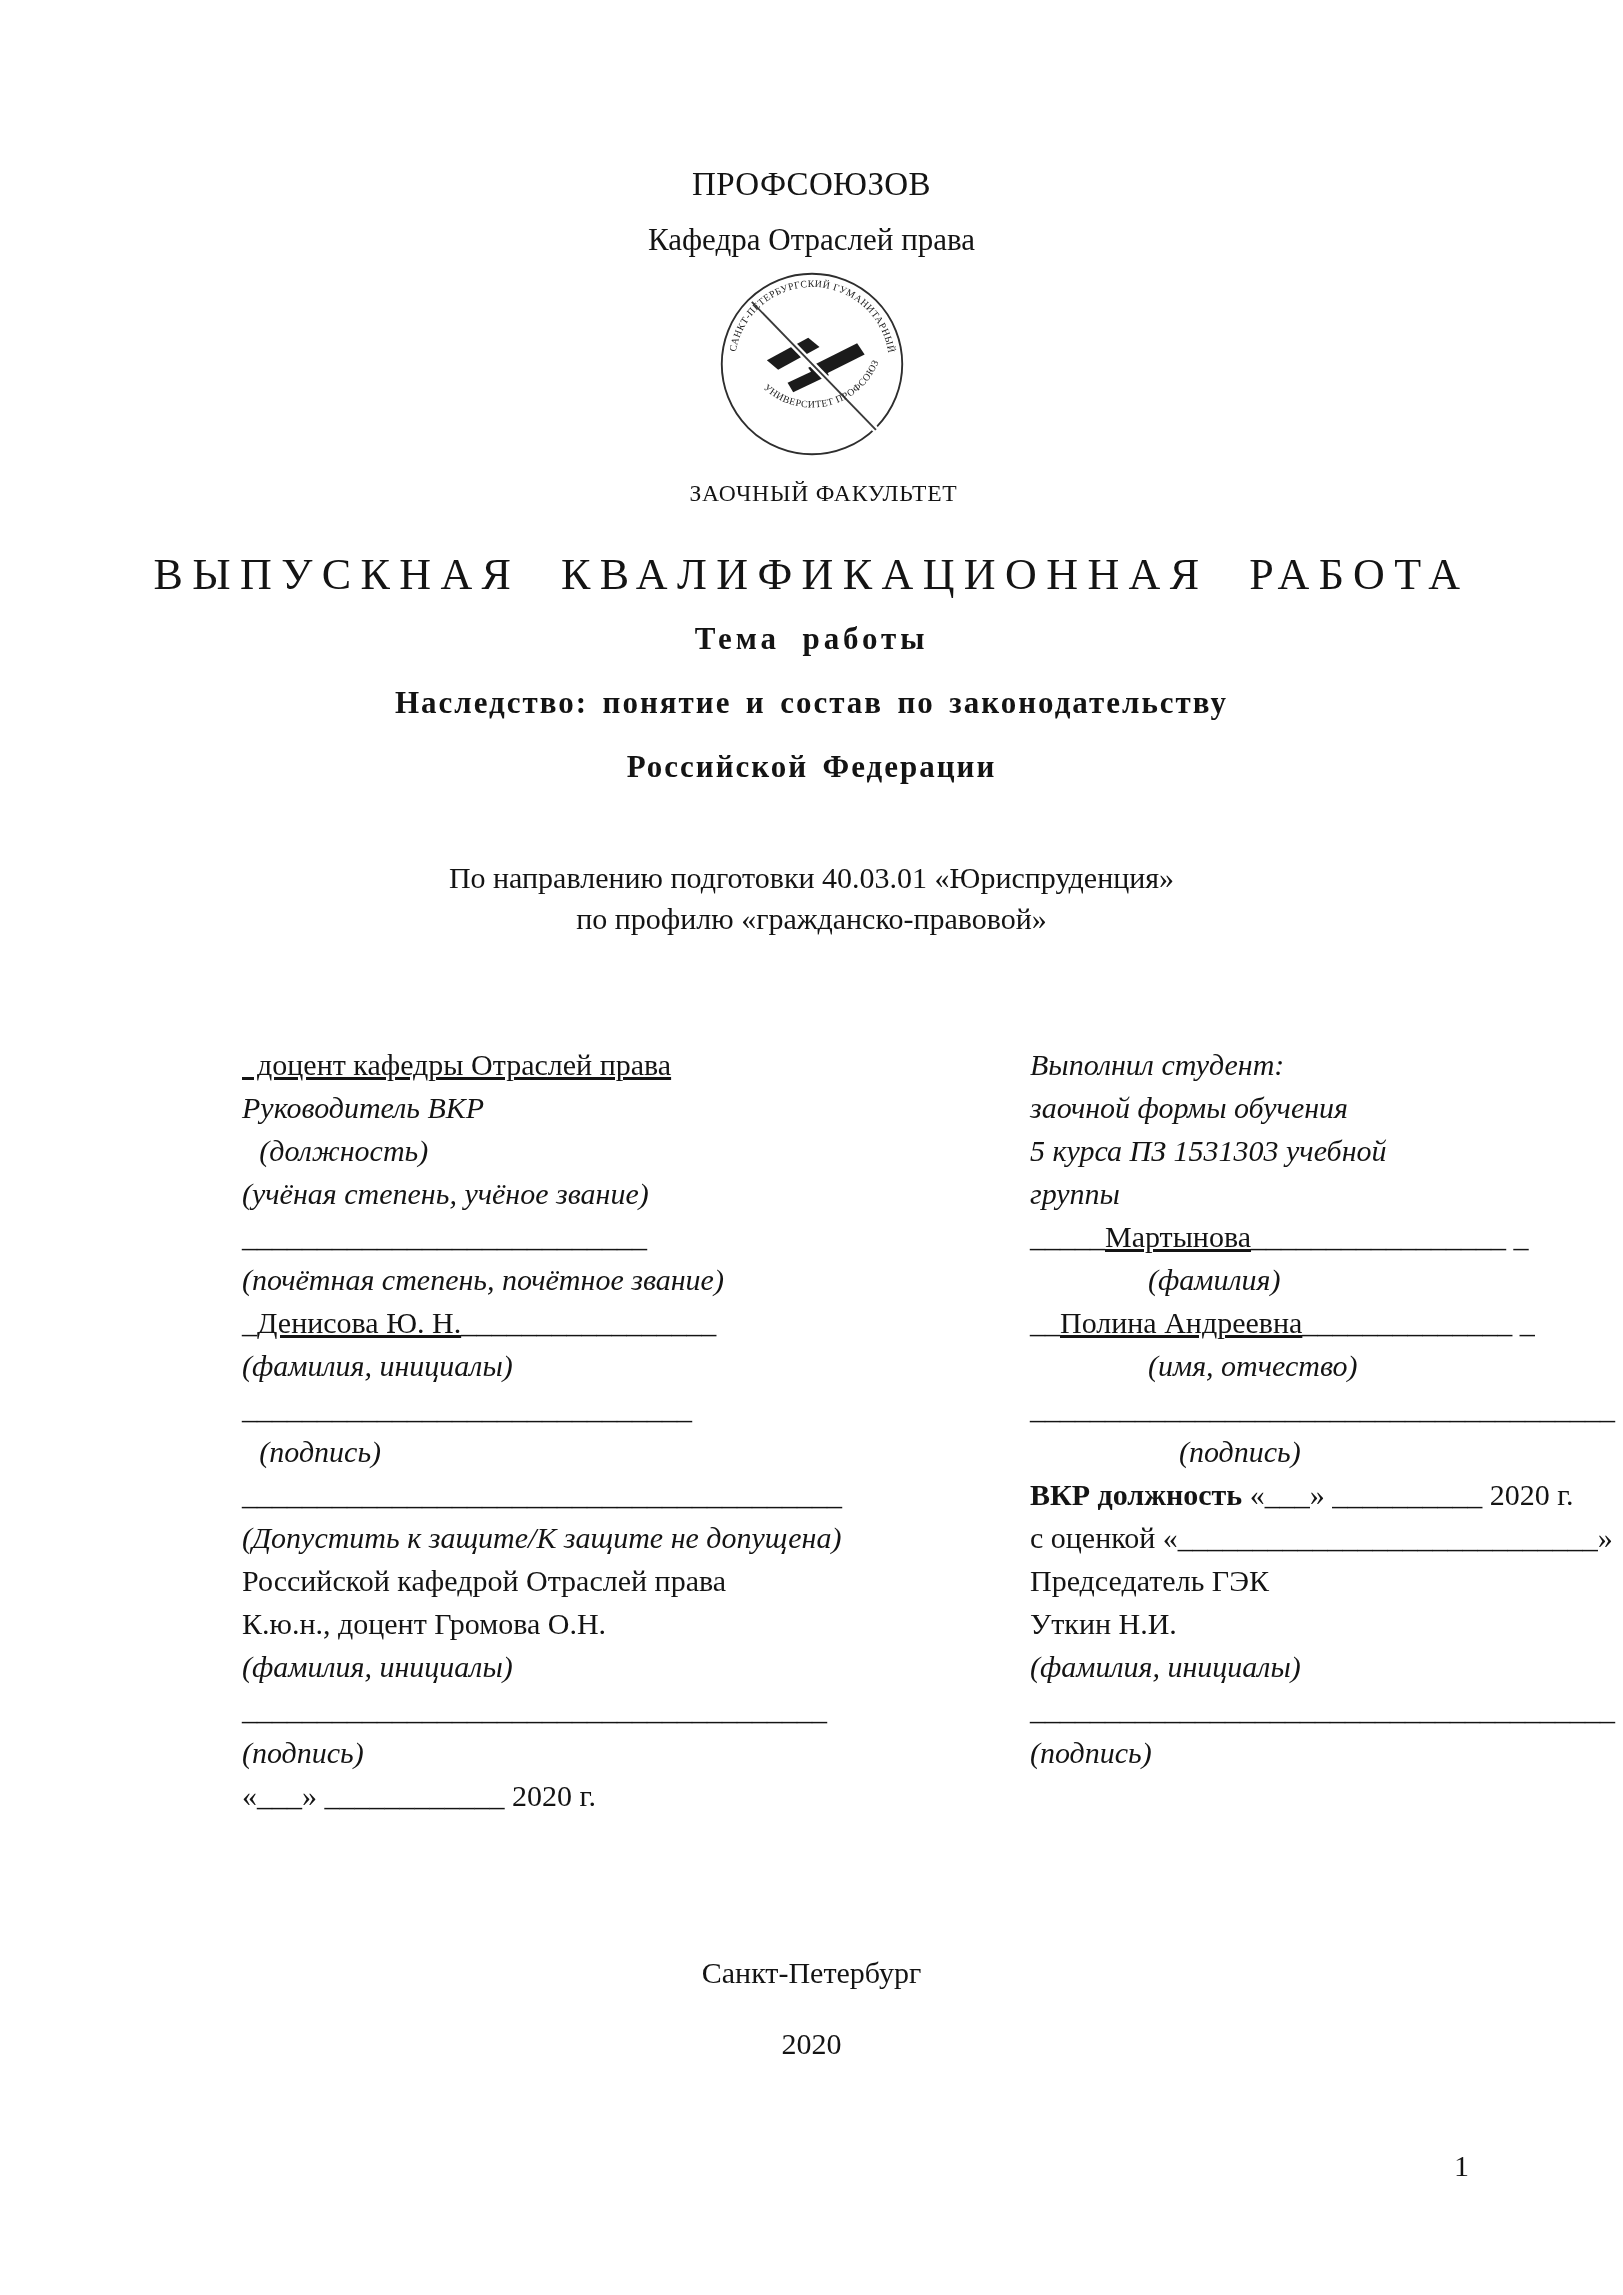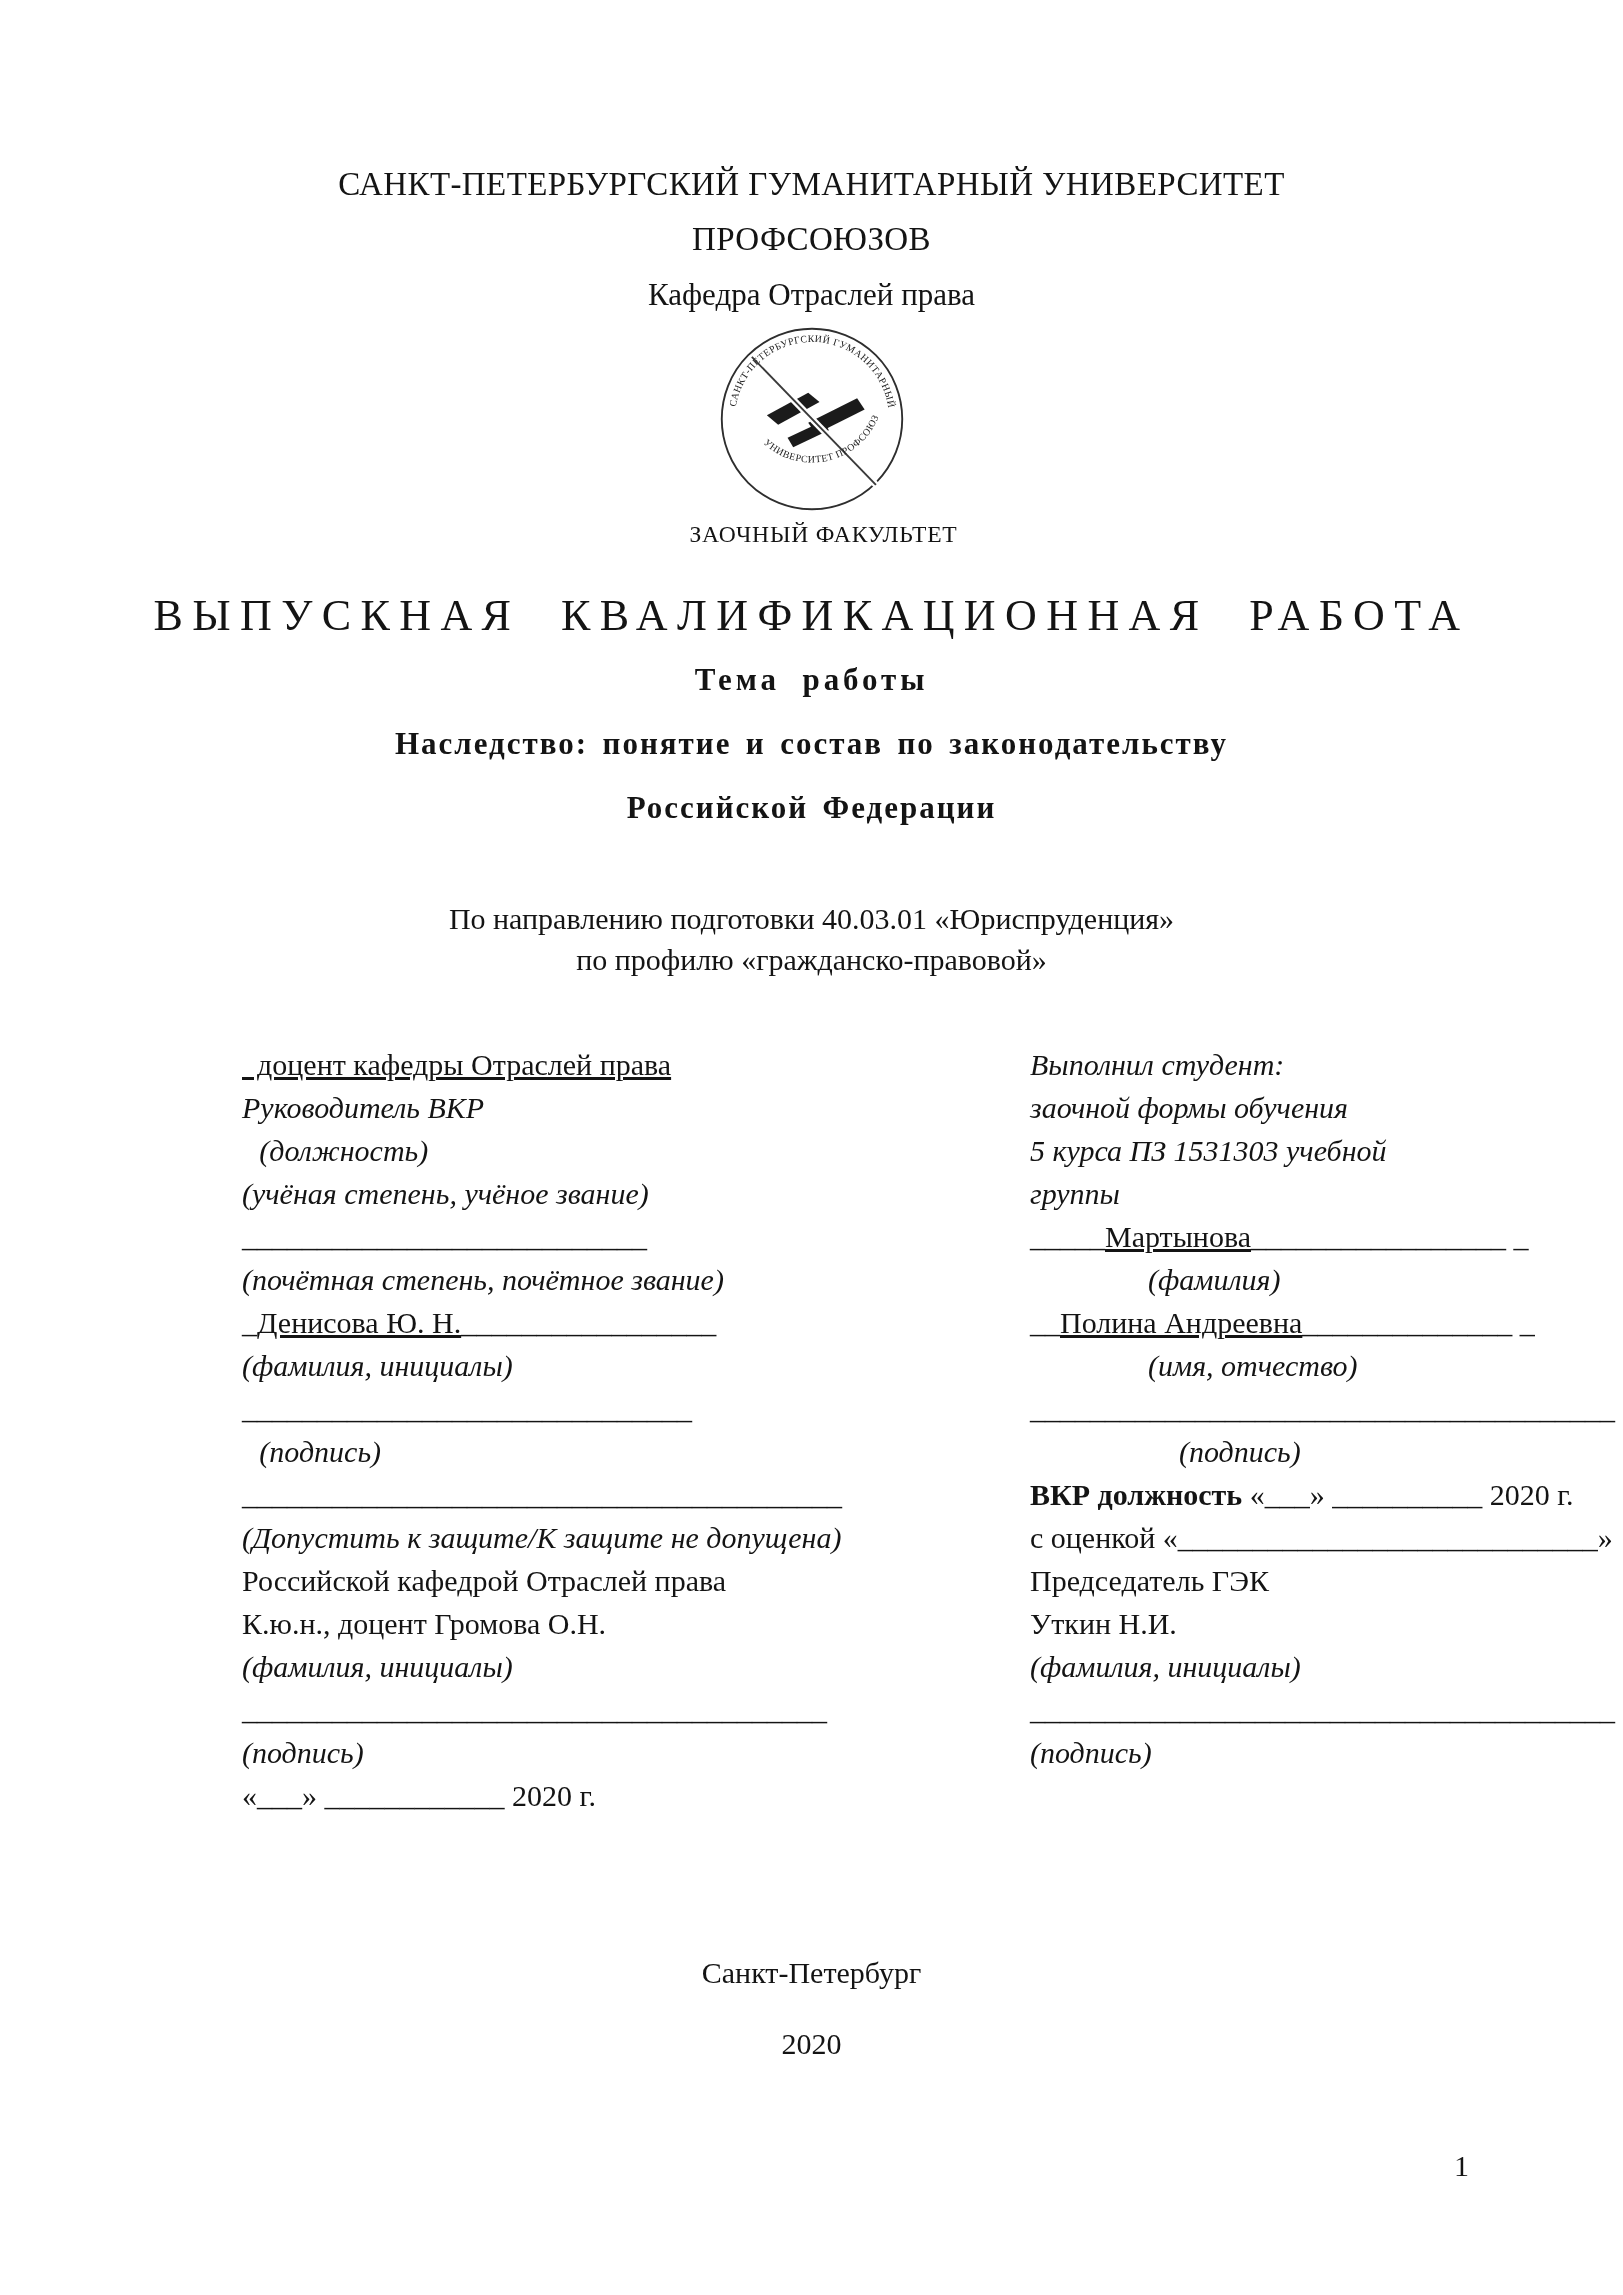--- a/index.html
+++ b/index.html
@@ -14,21 +14,21 @@
     color: #141414;
   }
   p { margin: 0; }
   .center { text-align: center; }
 
   
   .header-block { position: absolute; top: 157px; left: 0; right: 0; }
   .t-univ { font-size: 33px; line-height: 55px; letter-spacing: 0.4px; }
   .t-dept { font-size: 31px; line-height: 55px; text-align: center; }
   .logo-wrap { width: 188px; height: 188px; margin: 3.1px auto 0; }
-  .t-fac { font-size: 23.6px; line-height: 31px; margin-top: 6px; letter-spacing: 0.8px; padding-left: 24px; }
+  .t-fac { font-size: 23.6px; line-height: 31px; margin-top: 20px; letter-spacing: 0.8px; padding-left: 24px; }
   .t-work { font-size: 44px; line-height: 39px; margin-top: 46px; letter-spacing: 9.4px; word-spacing: 20.4px; }
   .t-theme-label { font-size: 31px; line-height: 39px; margin-top: 25px; font-weight: bold; letter-spacing: 3.9px; word-spacing: 11px; }
   .t-theme { font-size: 31px; line-height: 39px; margin-top: 25px; font-weight: bold; letter-spacing: 2px; word-spacing: 4.7px; }
   .t-dir { font-size: 30px; line-height: 41px; }
   .dir-block { margin-top: 71px; }
 
   
   .columns {
     position: absolute;
     top: 1043px;
@@ -50,21 +50,20 @@
   .city  { position: absolute; top: 1956px; left: 0; right: 0; text-align: center; }
   .year  { position: absolute; top: 2027px; left: 0; right: 0; text-align: center; }
   .pagenum { position: absolute; top: 2149px; right: 154px; font-size: 30px; }
 </style>
 </head>
 <body>
 
 <div class="page">
 
   <div class="header-block">
-    <p class="center t-univ">САНКТ-ПЕТЕРБУРГСКИЙ ГУМАНИТАРНЫЙ УНИВЕРСИТЕТ</p>
     <p class="center t-univ">ПРОФСОЮЗОВ</p>
     <p class="center t-dept">Кафедра Отраслей права</p>
 
     <div class="logo-wrap">
       <svg viewBox="0 0 200 200" width="188" height="188" style="font-size:38px">
         <circle cx="100" cy="100" r="96" fill="none" stroke="#2e2e2e" stroke-width="2"></circle>
         <defs>
           <path id="arc-top" d="M 18,100 A 82,82 0 0 1 182,100"></path>
           <path id="arc-bot" d="M 30,100 A 76,76 0 0 0 170,100"></path>
         </defs>

